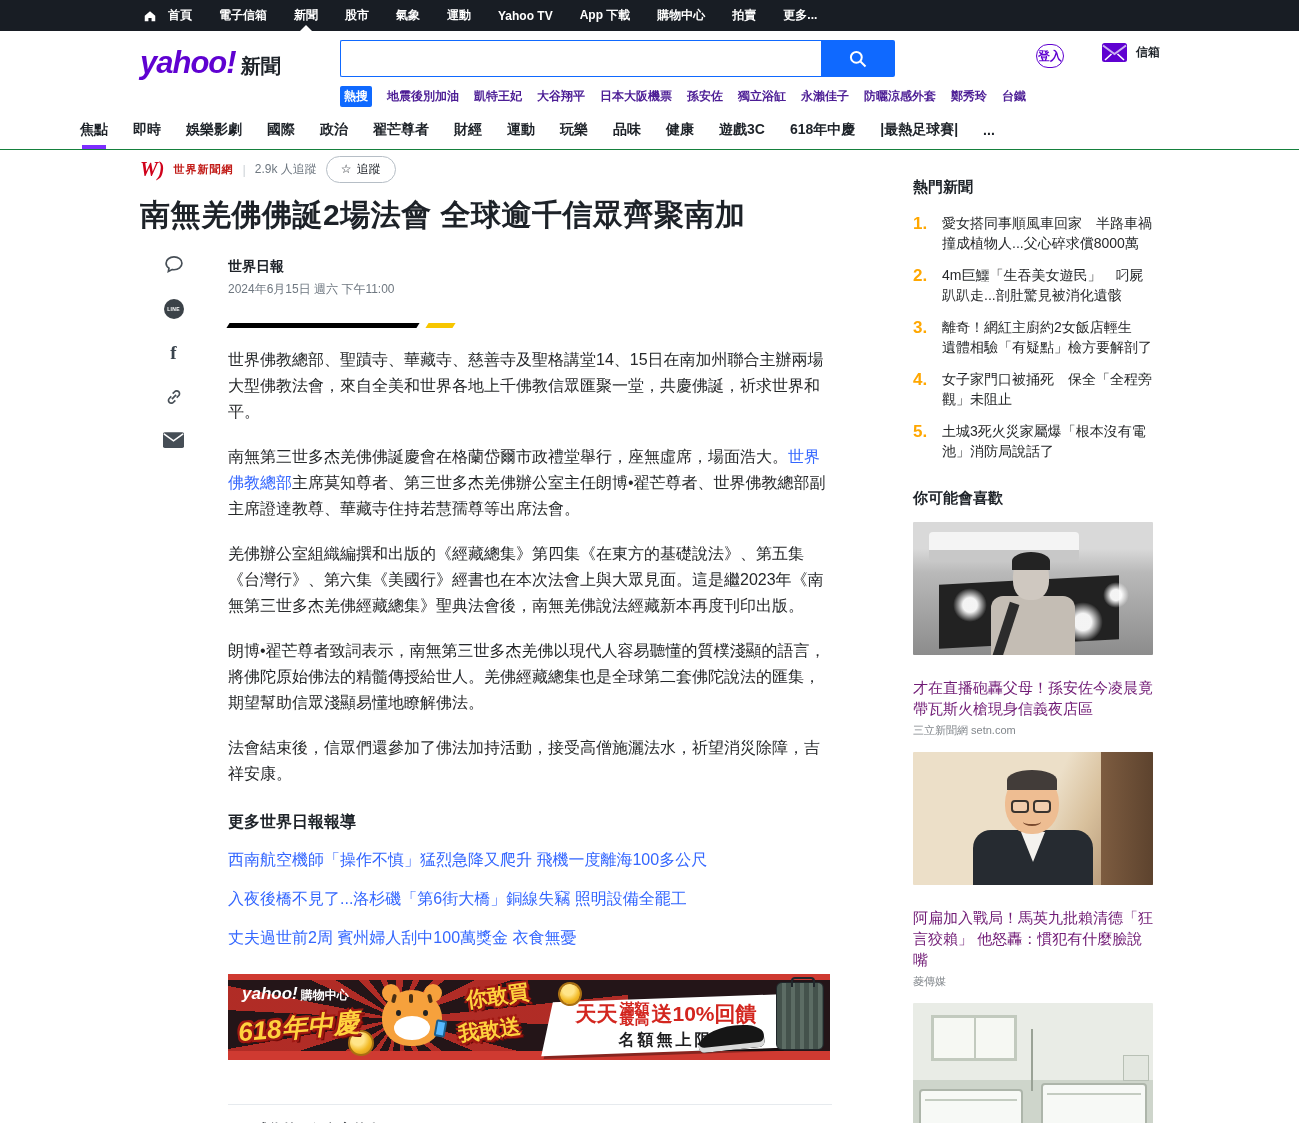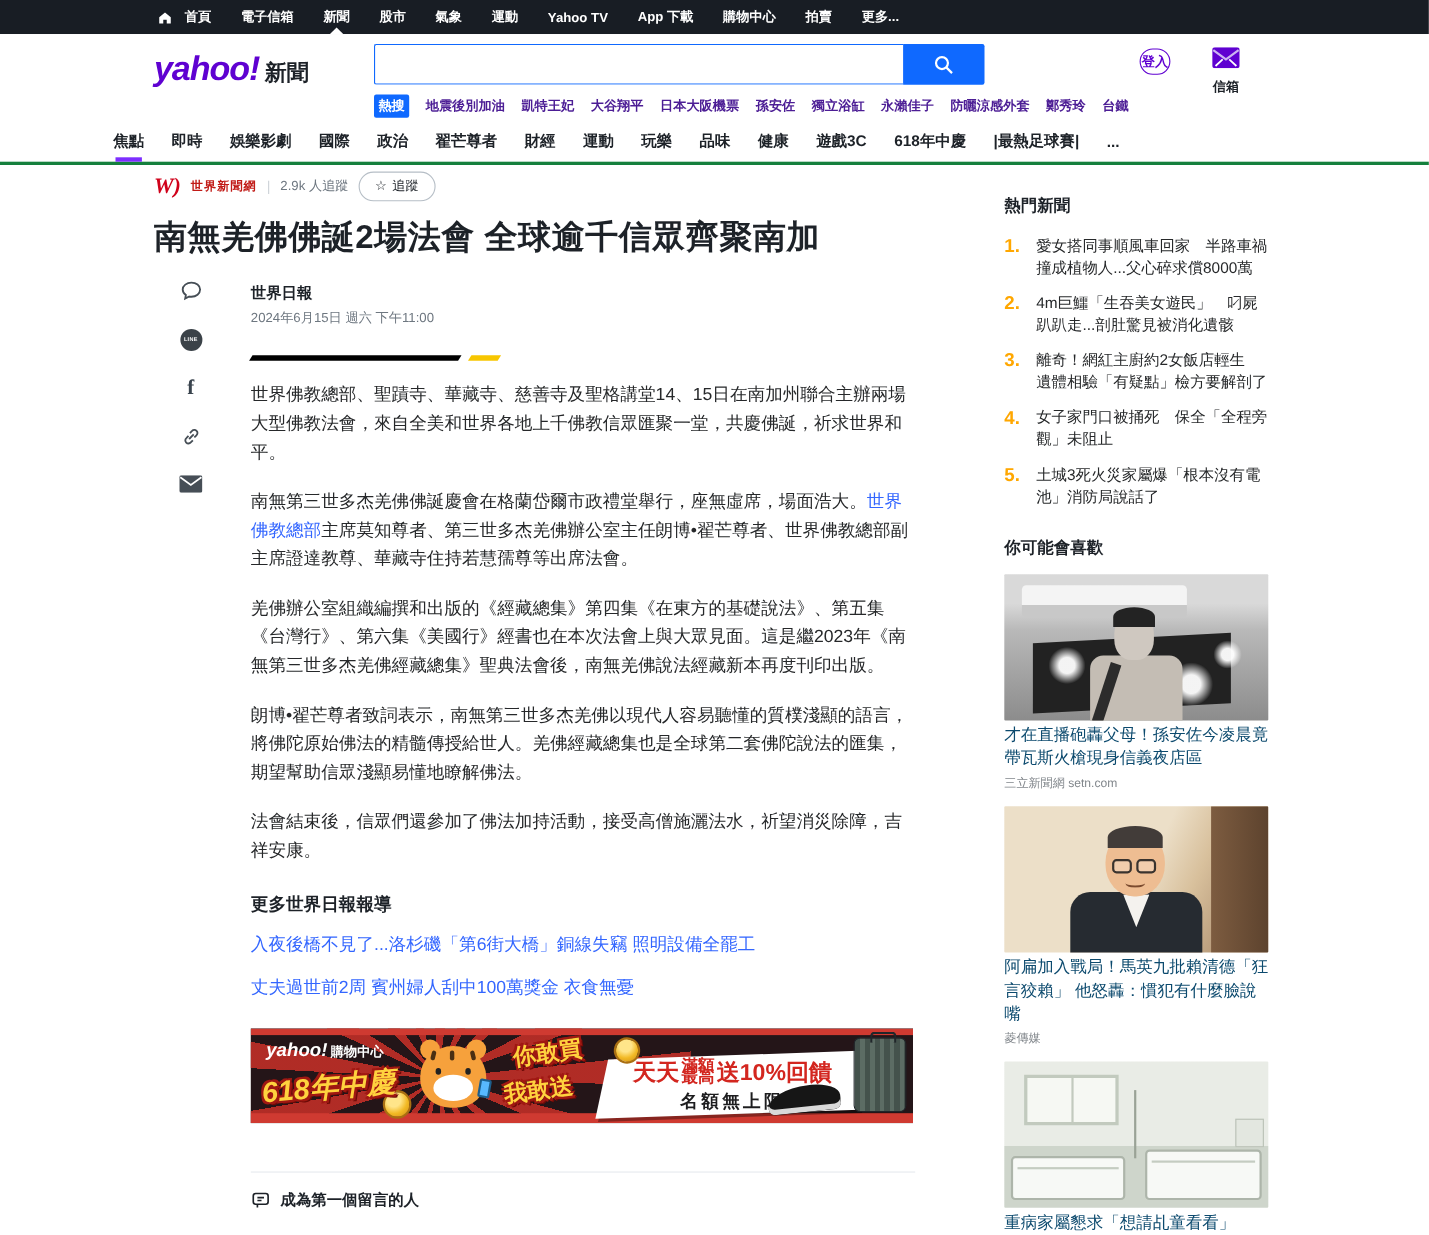--- a/index.html
+++ b/index.html
@@ -24,30 +24,30 @@
   .logo { position:absolute; left:140px; top:14px; display:flex; align-items:baseline; cursor:pointer; }
   .logo .y { color:#5f01d1; font-size:31px; font-weight:800; font-style:italic; letter-spacing:-1px; }
   .logo .sfx { color:#1d2228; font-size:20px; font-weight:bold; margin-left:5px; }
   .search { position:absolute; left:340px; top:9px; width:555px; height:37px; display:flex; }
   .search input { flex:1; border:1px solid #0f69ff; border-right:none; border-radius:2px 0 0 2px;
     font-size:15px; padding:0 10px; outline:none; }
   .search button { width:74px; background:#0f69ff; border:none; border-radius:0 2px 2px 0;
     display:flex; align-items:center; justify-content:center; cursor:pointer; }
   .login-btn { position:absolute; left:1036px; top:13px; width:28px; height:24px; border:1.5px solid #5f01d1;
     border-radius:13px; background:#fff; color:#5f01d1; font-size:12px; font-weight:bold; cursor:pointer; }
-  .mailbox { position:absolute; left:1102px; top:12px; display:flex; align-items:center; gap:9px; cursor:pointer;flex-direction:column; }
+  .mailbox { position:absolute; left:1102px; top:12px; display:flex; align-items:center; gap:9px; cursor:pointer; }
   .mailbox .lbl { font-size:12px; font-weight:bold; color:#1d2228; }
   .trend { position:absolute; left:340px; top:55px; display:flex; align-items:center; gap:15px;
     font-size:12px; white-space:nowrap; }
   .trend .badge { background:#0f69ff; color:#fff; font-weight:bold; padding:2px 4px; border-radius:2px; }
   .trend .t-lk { color:#4c1d95; font-weight:bold; }
 
   
-  .catnav { position:absolute; top:110px; left:0; width:100%; height:40px; border-bottom:3px solid #15803d;
-    display:flex; align-items:stretch; gap:25px; padding-left:103px; }
+  .catnav { position:absolute; top:110px; left:0; width:100%; height:40px; border-bottom:1px solid #15803d;
+    display:flex; align-items:stretch; gap:25px; padding-left:80px; }
   .cat { font-size:14px; font-weight:600; color:#1d2228; display:flex; align-items:center;
     position:relative; white-space:nowrap; }
   .cat.active::after { content:""; position:absolute; left:2px; right:2px; bottom:0; height:4px; background:#7d2eff; }
 
   
   .art { position:absolute; left:140px; top:156px; width:700px; }
   .src-row { display:flex; align-items:center; gap:9px; height:26px; }
   .w-mark { color:#d0021b; font-family:"Liberation Serif","DejaVu Serif",serif; font-weight:bold;
     font-style:italic; font-size:20px; }
   .src-name { color:#c11b17; font-size:11px; font-weight:bold; letter-spacing:1px; }
@@ -132,21 +132,21 @@
   
   .sb { position:absolute; left:913px; top:178px; width:242px; }
   .sb-h { font-size:15px; font-weight:bold; color:#1d2228; }
   .hot-list { margin-top:17px; }
   .hot-item { display:flex; gap:10px; margin-bottom:13px; cursor:pointer; }
   .hot-item .num { color:#ffa700; font-size:17px; font-weight:800; width:19px; flex:none; }
   .hot-item .txt { font-size:14px; line-height:19.5px; color:#26282a; }
   .sb-h2 { margin-top:28px; }
   .card { margin-top:14px; cursor:pointer; }
   .card-img { position:relative; width:240px; height:133px; overflow:hidden; border-radius:1px; }
-  .card-t { margin-top:3px; font-size:15px; line-height:21px; color:#0c4a6e; }
+  .card-t { margin-top:22px; font-size:15px; line-height:21px; color:#701a75; }
   .card-s { margin-top:4px; font-size:11px; color:#82878c; }
 
   
   .ci-1 { background:linear-gradient(180deg,#d9d9d9 0 20%,#b9b9b9 38%,#8c8c8c); }
   .ci-1 .ac { position:absolute; left:16px; top:10px; width:150px; height:30px; border-radius:4px;
     background:linear-gradient(#f4f4f4 0 60%, #c8c8c8 60%); }
   .ci-1 .screen { position:absolute; left:26px; top:58px; width:180px; height:64px; background:#222;
     transform:skewY(-3deg); }
   .ci-1 .flare { position:absolute; border-radius:50%;
     background:radial-gradient(circle,rgba(255,255,255,.95) 0 30%,rgba(255,255,255,0) 70%); }
@@ -302,20 +302,21 @@
     <div class="bars">
       <div class="bar-b"></div>
       <div class="bar-y"></div>
     </div>
     <p>世界佛教總部、聖蹟寺、華藏寺、慈善寺及聖格講堂14、15日在南加州聯合主辦兩場大型佛教法會，來自全美和世界各地上千佛教信眾匯聚一堂，共慶佛誕，祈求世界和平。</p>
     <p><span>南無第三世多杰羌佛佛誕慶會在格蘭岱爾市政禮堂舉行，座無虛席，場面浩大。</span><span class="inlk lk">世界佛教總部</span><span>主席莫知尊者、第三世多杰羌佛辦公室主任朗博•翟芒尊者、世界佛教總部副主席證達教尊、華藏寺住持若慧孺尊等出席法會。</span></p>
     <p>羌佛辦公室組織編撰和出版的《經藏總集》第四集《在東方的基礎說法》、第五集《台灣行》、第六集《美國行》經書也在本次法會上與大眾見面。這是繼2023年《南無第三世多杰羌佛經藏總集》聖典法會後，南無羌佛說法經藏新本再度刊印出版。</p>
     <p>朗博•翟芒尊者致詞表示，南無第三世多杰羌佛以現代人容易聽懂的質樸淺顯的語言，將佛陀原始佛法的精髓傳授給世人。羌佛經藏總集也是全球第二套佛陀說法的匯集，期望幫助信眾淺顯易懂地瞭解佛法。</p>
     <p>法會結束後，信眾們還參加了佛法加持活動，接受高僧施灑法水，祈望消災除障，吉祥安康。</p>
     <div class="more-h">更多世界日報報導</div>
+    <span class="more-lk lk">西南航空機師「操作不慎」猛烈急降又爬升 飛機一度離海100多公尺</span>
     <span class="more-lk lk">入夜後橋不見了...洛杉磯「第6街大橋」銅線失竊 照明設備全罷工</span>
     <span class="more-lk lk">丈夫過世前2周 賓州婦人刮中100萬獎金 衣食無憂</span>
 
     <div class="ad">
       <div class="rays"></div>
       <div class="strip-t"></div>
       <div class="strip-b"></div>
       <div class="ad-logo">
         <span class="y2">yahoo!</span>
         <span class="s2">購物中心</span>

